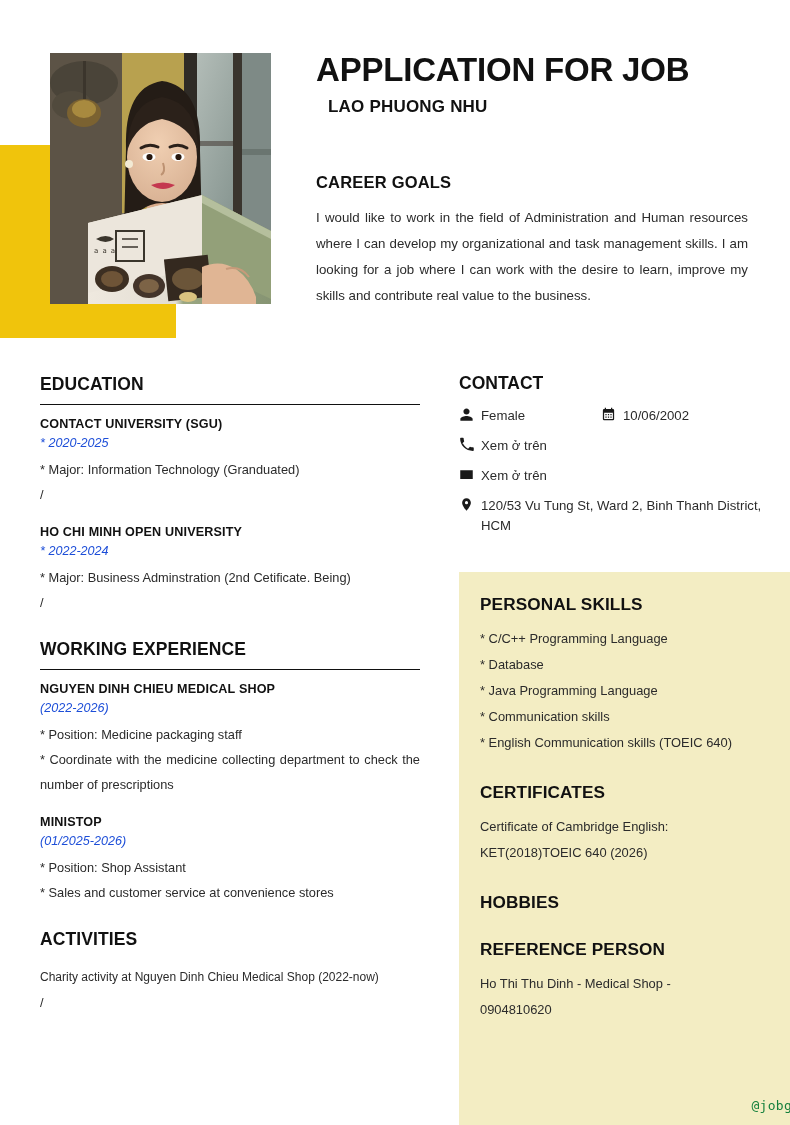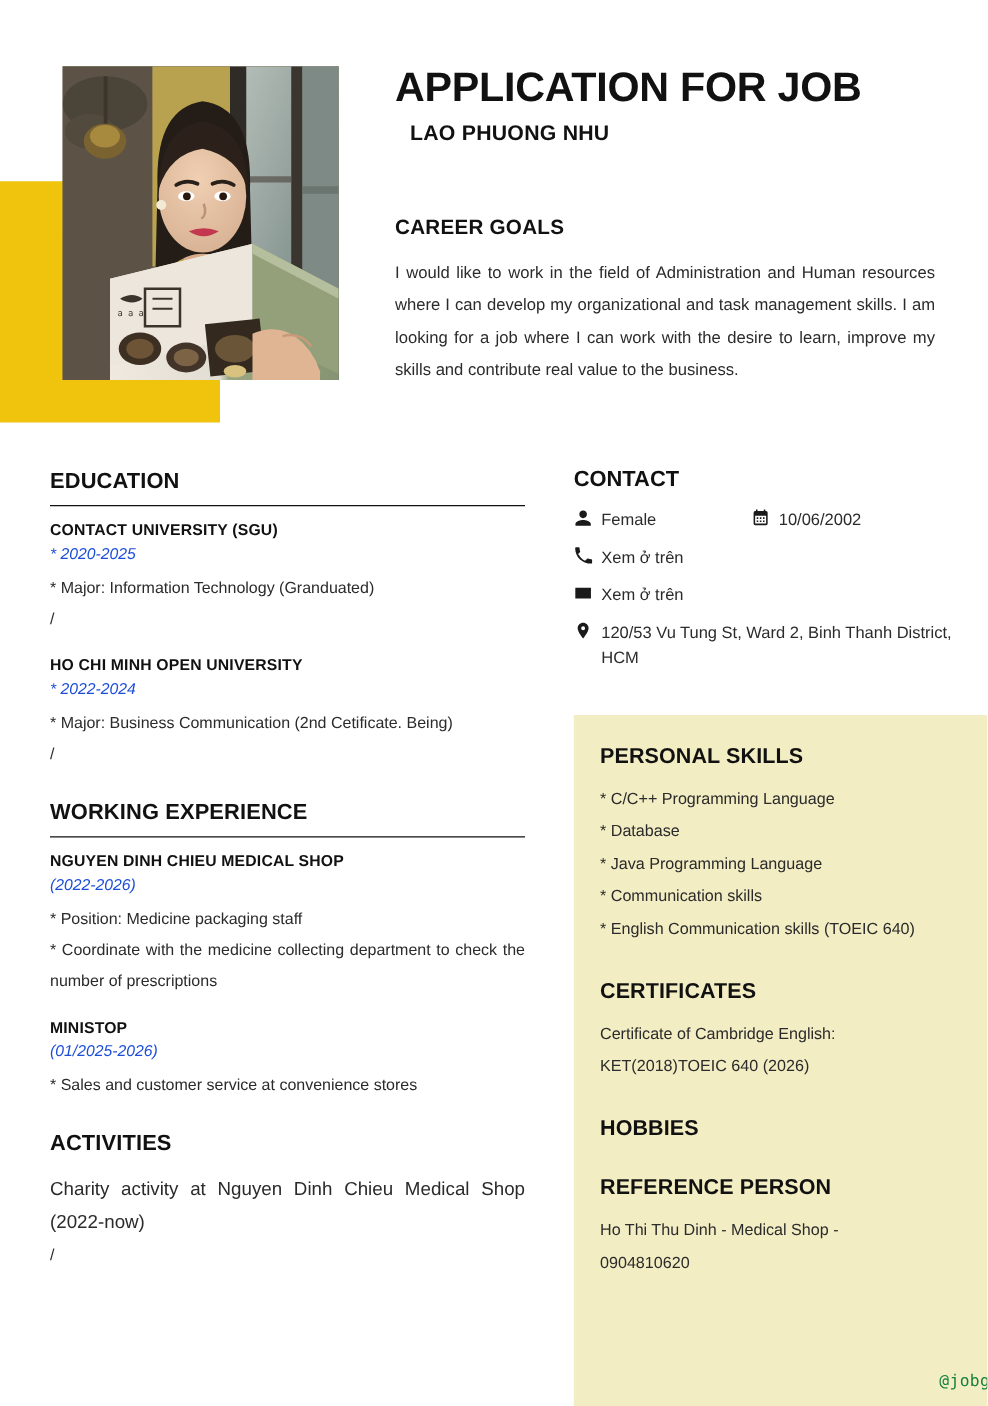--- a/index.html
+++ b/index.html
@@ -125,21 +125,21 @@
   .entry-line.justified { text-align: justify; }
   .entry-slash {
     font-size: 12.8px;
     line-height: 25px;
     margin: 0;
     color: #2b2b2b;
   }
   .block-gap { height: 16px; }
   .sec-gap { height: 22px; }
   .activities-body {
-    font-size: 15px;
+    font-size: 12px;
     line-height: 26px;
     margin: 14px 0 0 0;
     color: #2b2b2b;
     text-align: justify;
   }
 
   
   .contact-wrap {
     position: absolute;
     left: 459px;
@@ -333,21 +333,21 @@
         <p class="entry-date">* 2020-2025</p>
         <p class="entry-line">* Major: Information Technology (Granduated)</p>
         <p class="entry-slash">/</p>
       </div>
 
       <div class="block-gap"></div>
 
       <div class="entry">
         <p class="entry-org">HO CHI MINH OPEN UNIVERSITY</p>
         <p class="entry-date">* 2022-2024</p>
-        <p class="entry-line">* Major: Business Communication (2nd Cetificate. Being)</p>
+        <p class="entry-line">* Major: Business Adminstration (2nd Cetificate. Being)</p>
         <p class="entry-slash">/</p>
       </div>
     </div>
 
     <div class="sec-gap"></div>
 
     <div>
       <div class="sec-title">WORKING EXPERIENCE</div>
       <hr class="sec-rule">
 
@@ -356,20 +356,21 @@
         <p class="entry-date">(2022-2026)</p>
         <p class="entry-line">* Position: Medicine packaging staff</p>
         <p class="entry-line justified">* Coordinate with the medicine collecting department to check the number of prescriptions</p>
       </div>
 
       <div class="block-gap"></div>
 
       <div class="entry">
         <p class="entry-org">MINISTOP</p>
         <p class="entry-date">(01/2025-2026)</p>
+        <p class="entry-line">* Position: Shop Assistant</p>
         <p class="entry-line">* Sales and customer service at convenience stores</p>
       </div>
     </div>
 
     <div class="sec-gap"></div>
 
     <div>
       <div class="sec-title">ACTIVITIES</div>
       <p class="activities-body">Charity activity at Nguyen Dinh Chieu Medical Shop (2022-now)</p>
       <p class="entry-slash">/</p>

